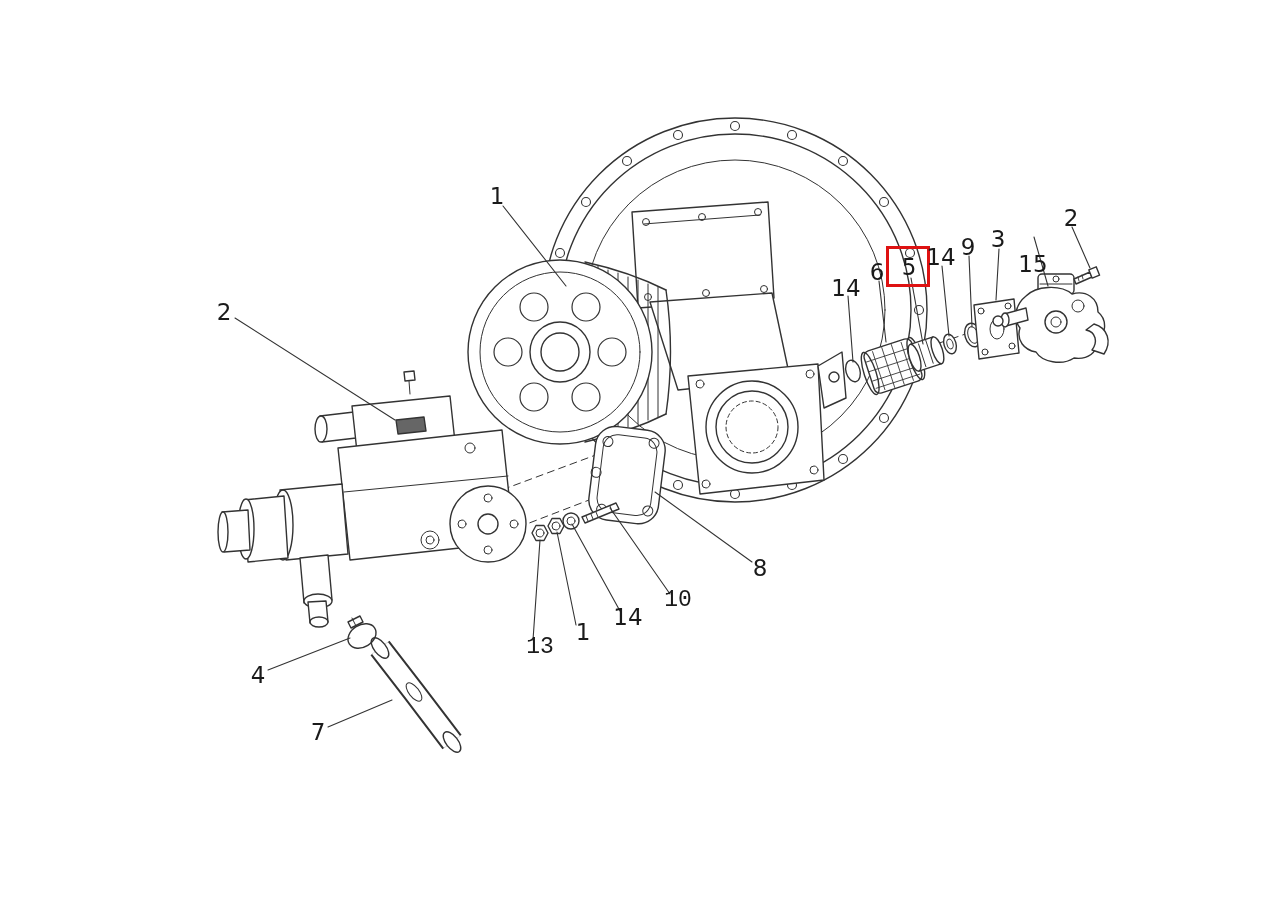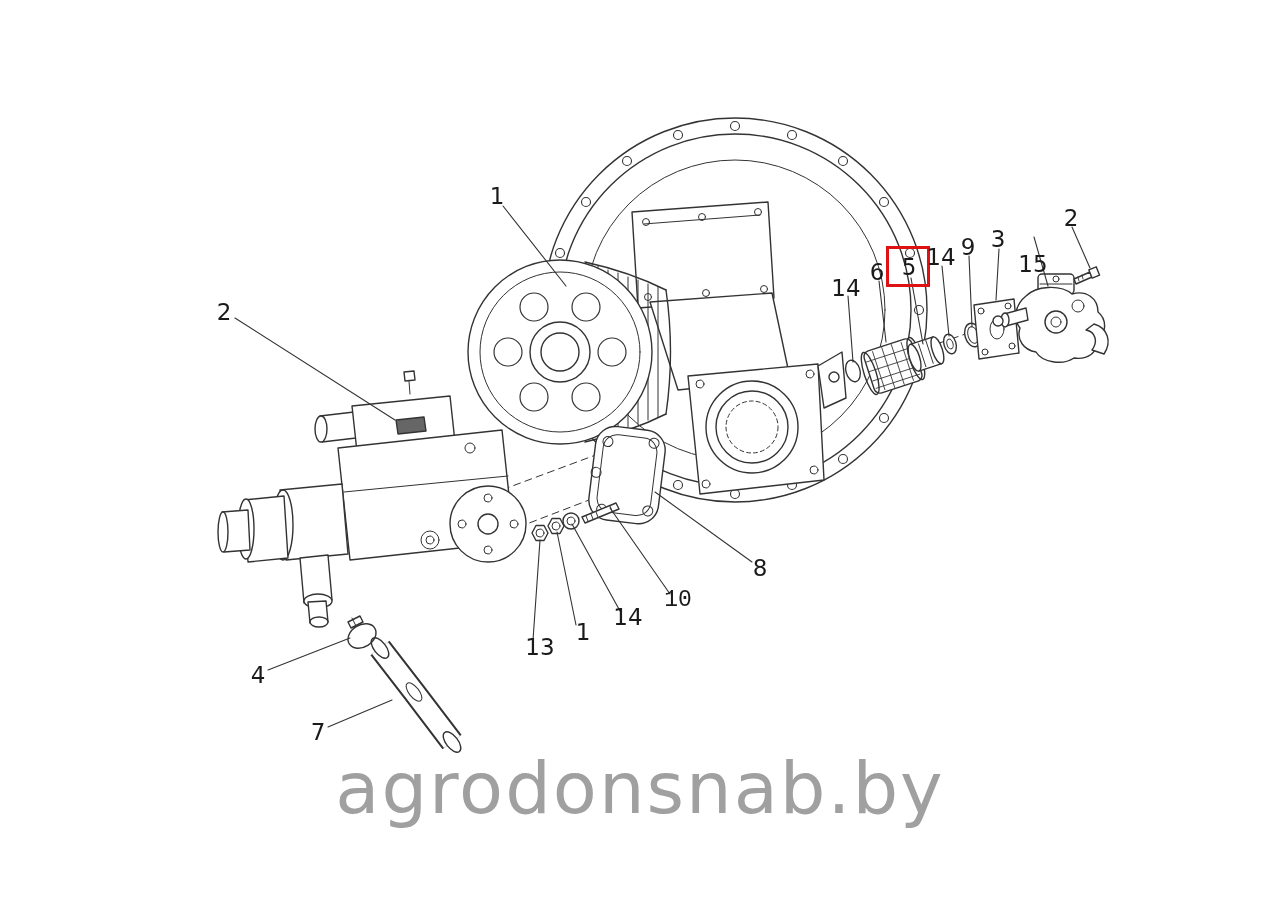--- a/index.html
+++ b/index.html
@@ -263,35 +263,34 @@
       <path d="M670,594 L610,508"></path>
       <path d="M620,611 L572,524"></path>
       <path d="M576,625 L557,532"></path>
       <path d="M533,640 L540,540"></path>
       <path d="M268,670 L350,638"></path>
       <path d="M328,727 L392,700"></path>
     </g>
   </g>
 </svg>
 
-<div id="watermark">agrodonsnab.by</div>
 
 <div id="highlight-box"></div>
 
 <div class="part-label" style="left:497px;top:196px;">1</div>
 <div class="part-label" style="left:224px;top:312px;">2</div>
 <div class="part-label" style="left:846px;top:288px;">14</div>
 <div class="part-label" style="left:877px;top:272px;">6</div>
 <div class="part-label" style="left:909px;top:267px;">5</div>
 <div class="part-label" style="left:941px;top:257px;">14</div>
 <div class="part-label" style="left:968px;top:247px;">9</div>
 <div class="part-label" style="left:998px;top:239px;">3</div>
 <div class="part-label" style="left:1033px;top:228px;margin-top:36px;">15</div>
 <div class="part-label" style="left:1071px;top:218px;">2</div>
 <div class="part-label" style="left:760px;top:568px;">8</div>
 <div class="part-label" style="left:678px;top:600px;font-family:Liberation Mono, monospace;">10</div>
 <div class="part-label" style="left:628px;top:617px;">14</div>
 <div class="part-label" style="left:583px;top:632px;">1</div>
-<div class="part-label" style="left:540px;top:647px;">13</div>
+<div class="part-label" style="left:540px;top:647px;font-family:Liberation Mono, monospace;">13</div>
 <div class="part-label" style="left:258px;top:675px;">4</div>
 <div class="part-label" style="left:318px;top:732px;">7</div>
 
 </div>
 
 </body></html>

